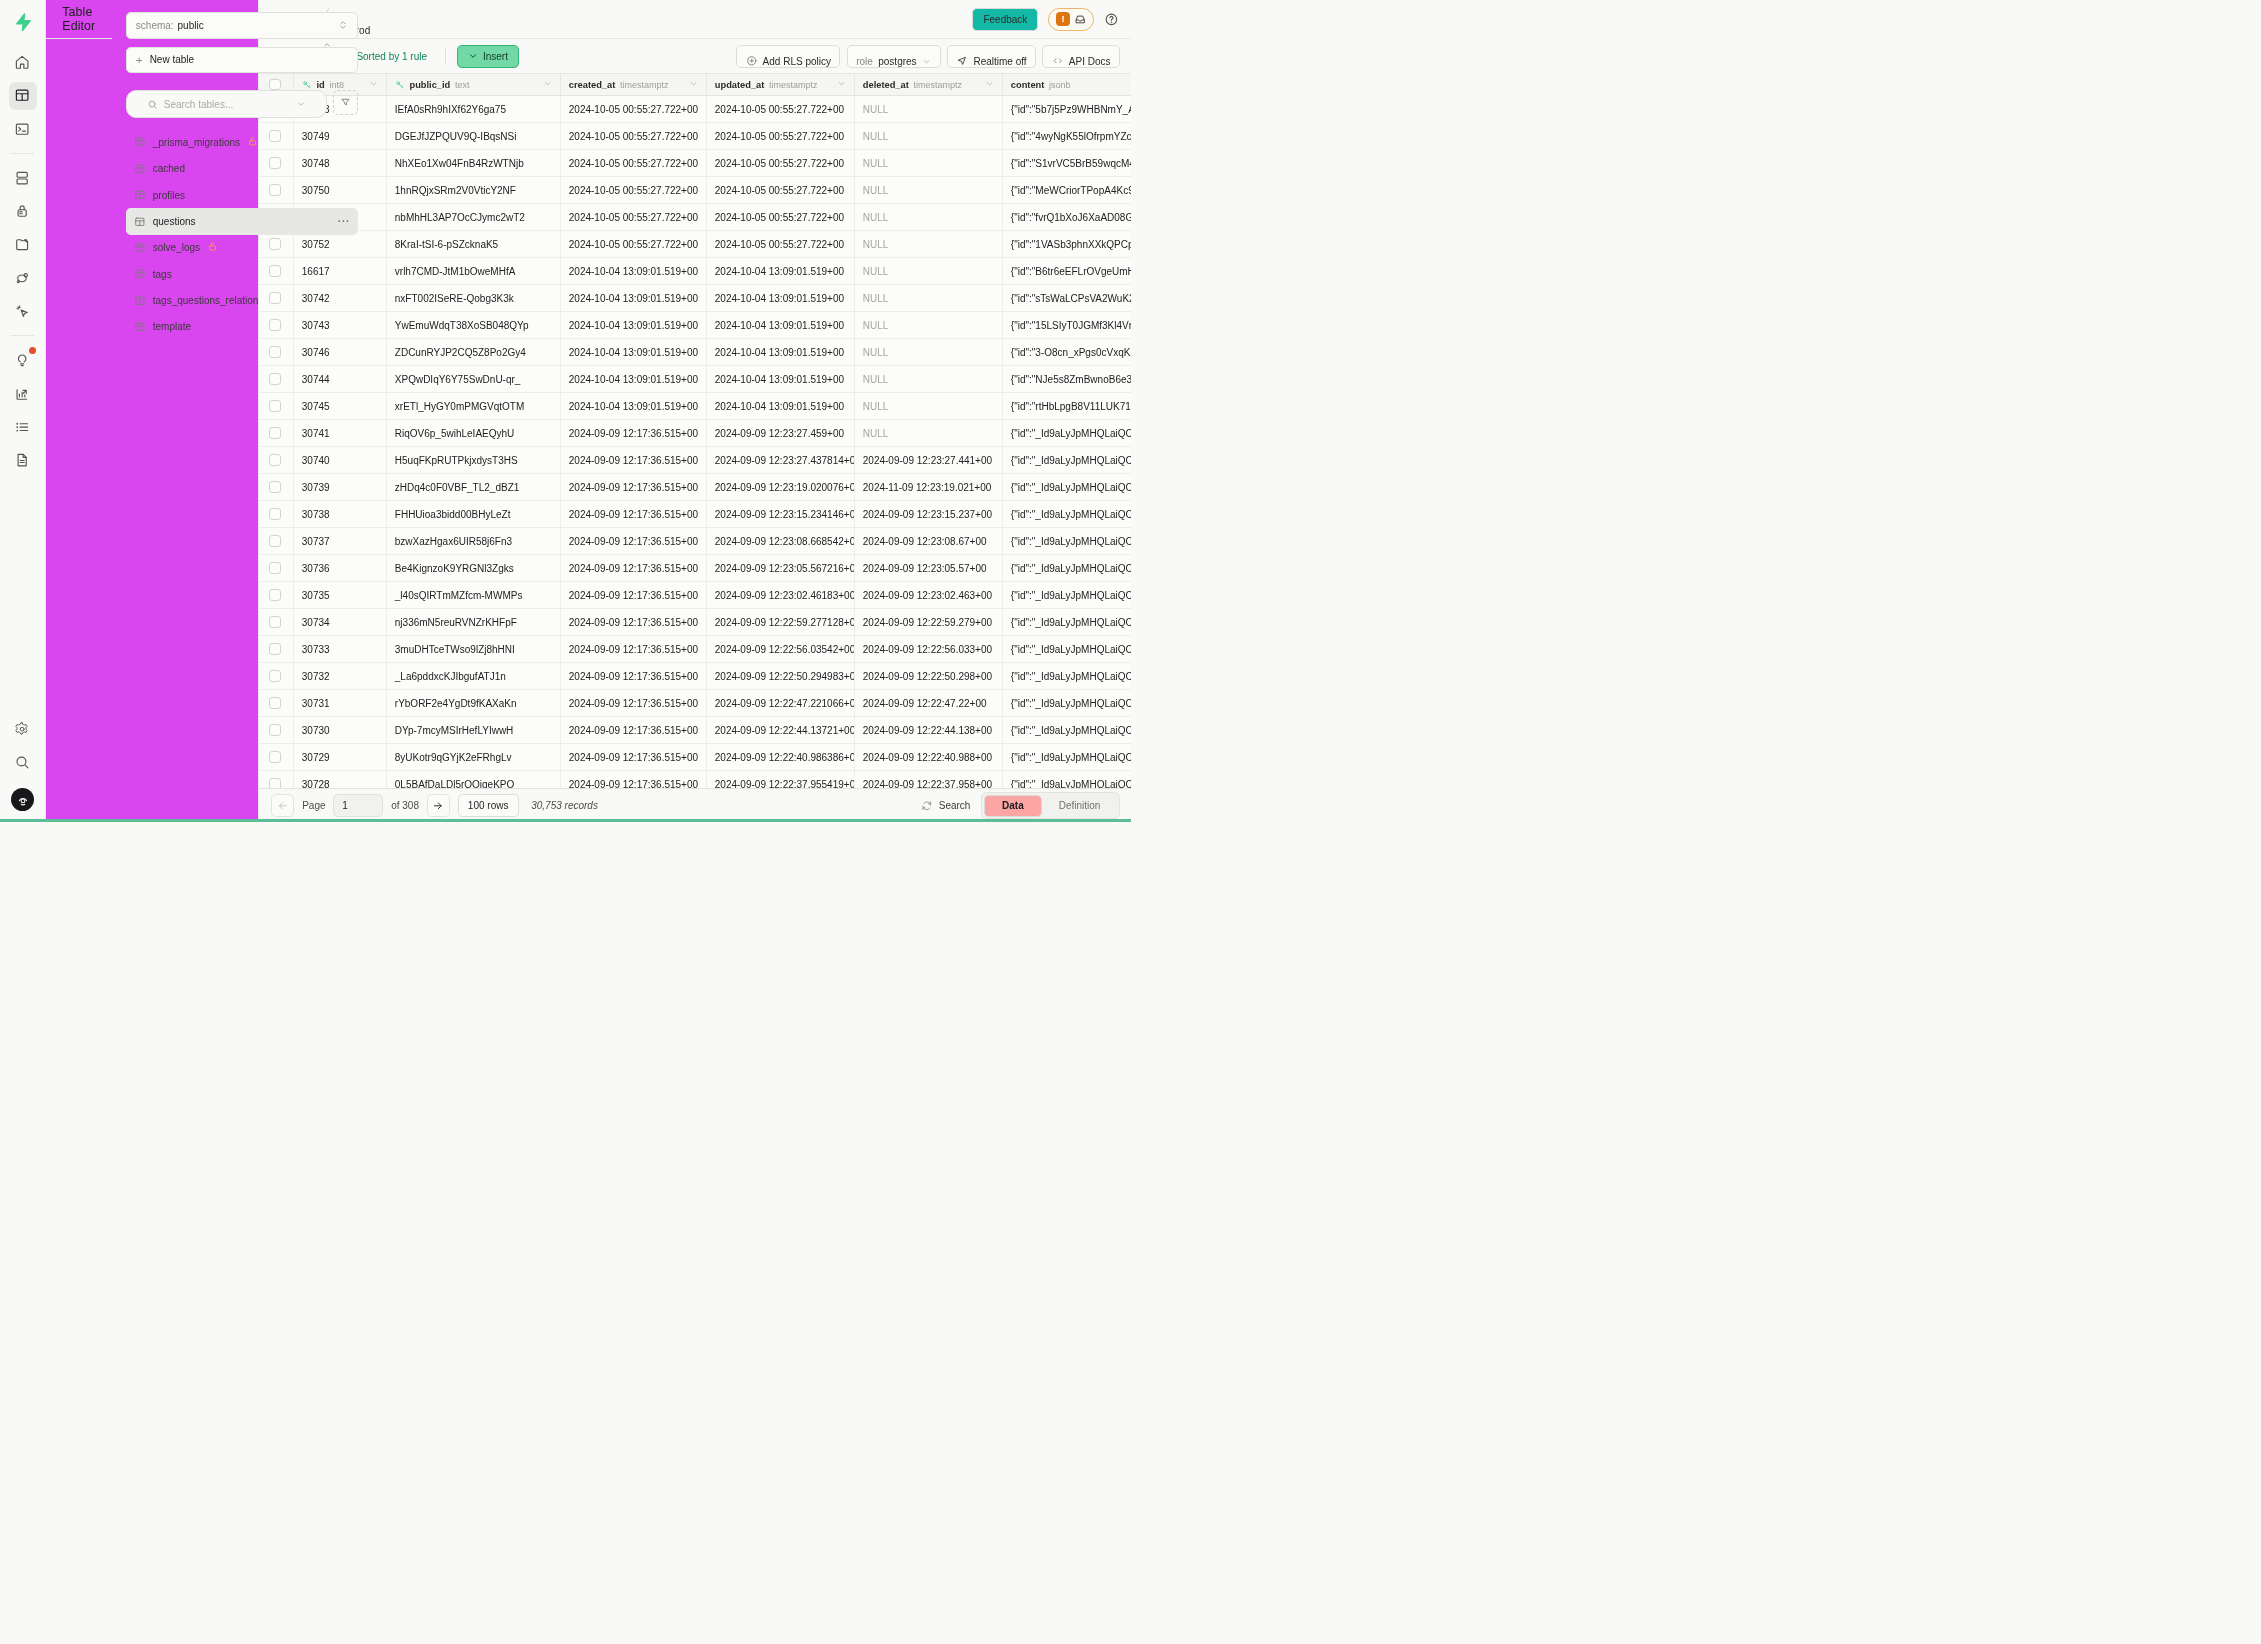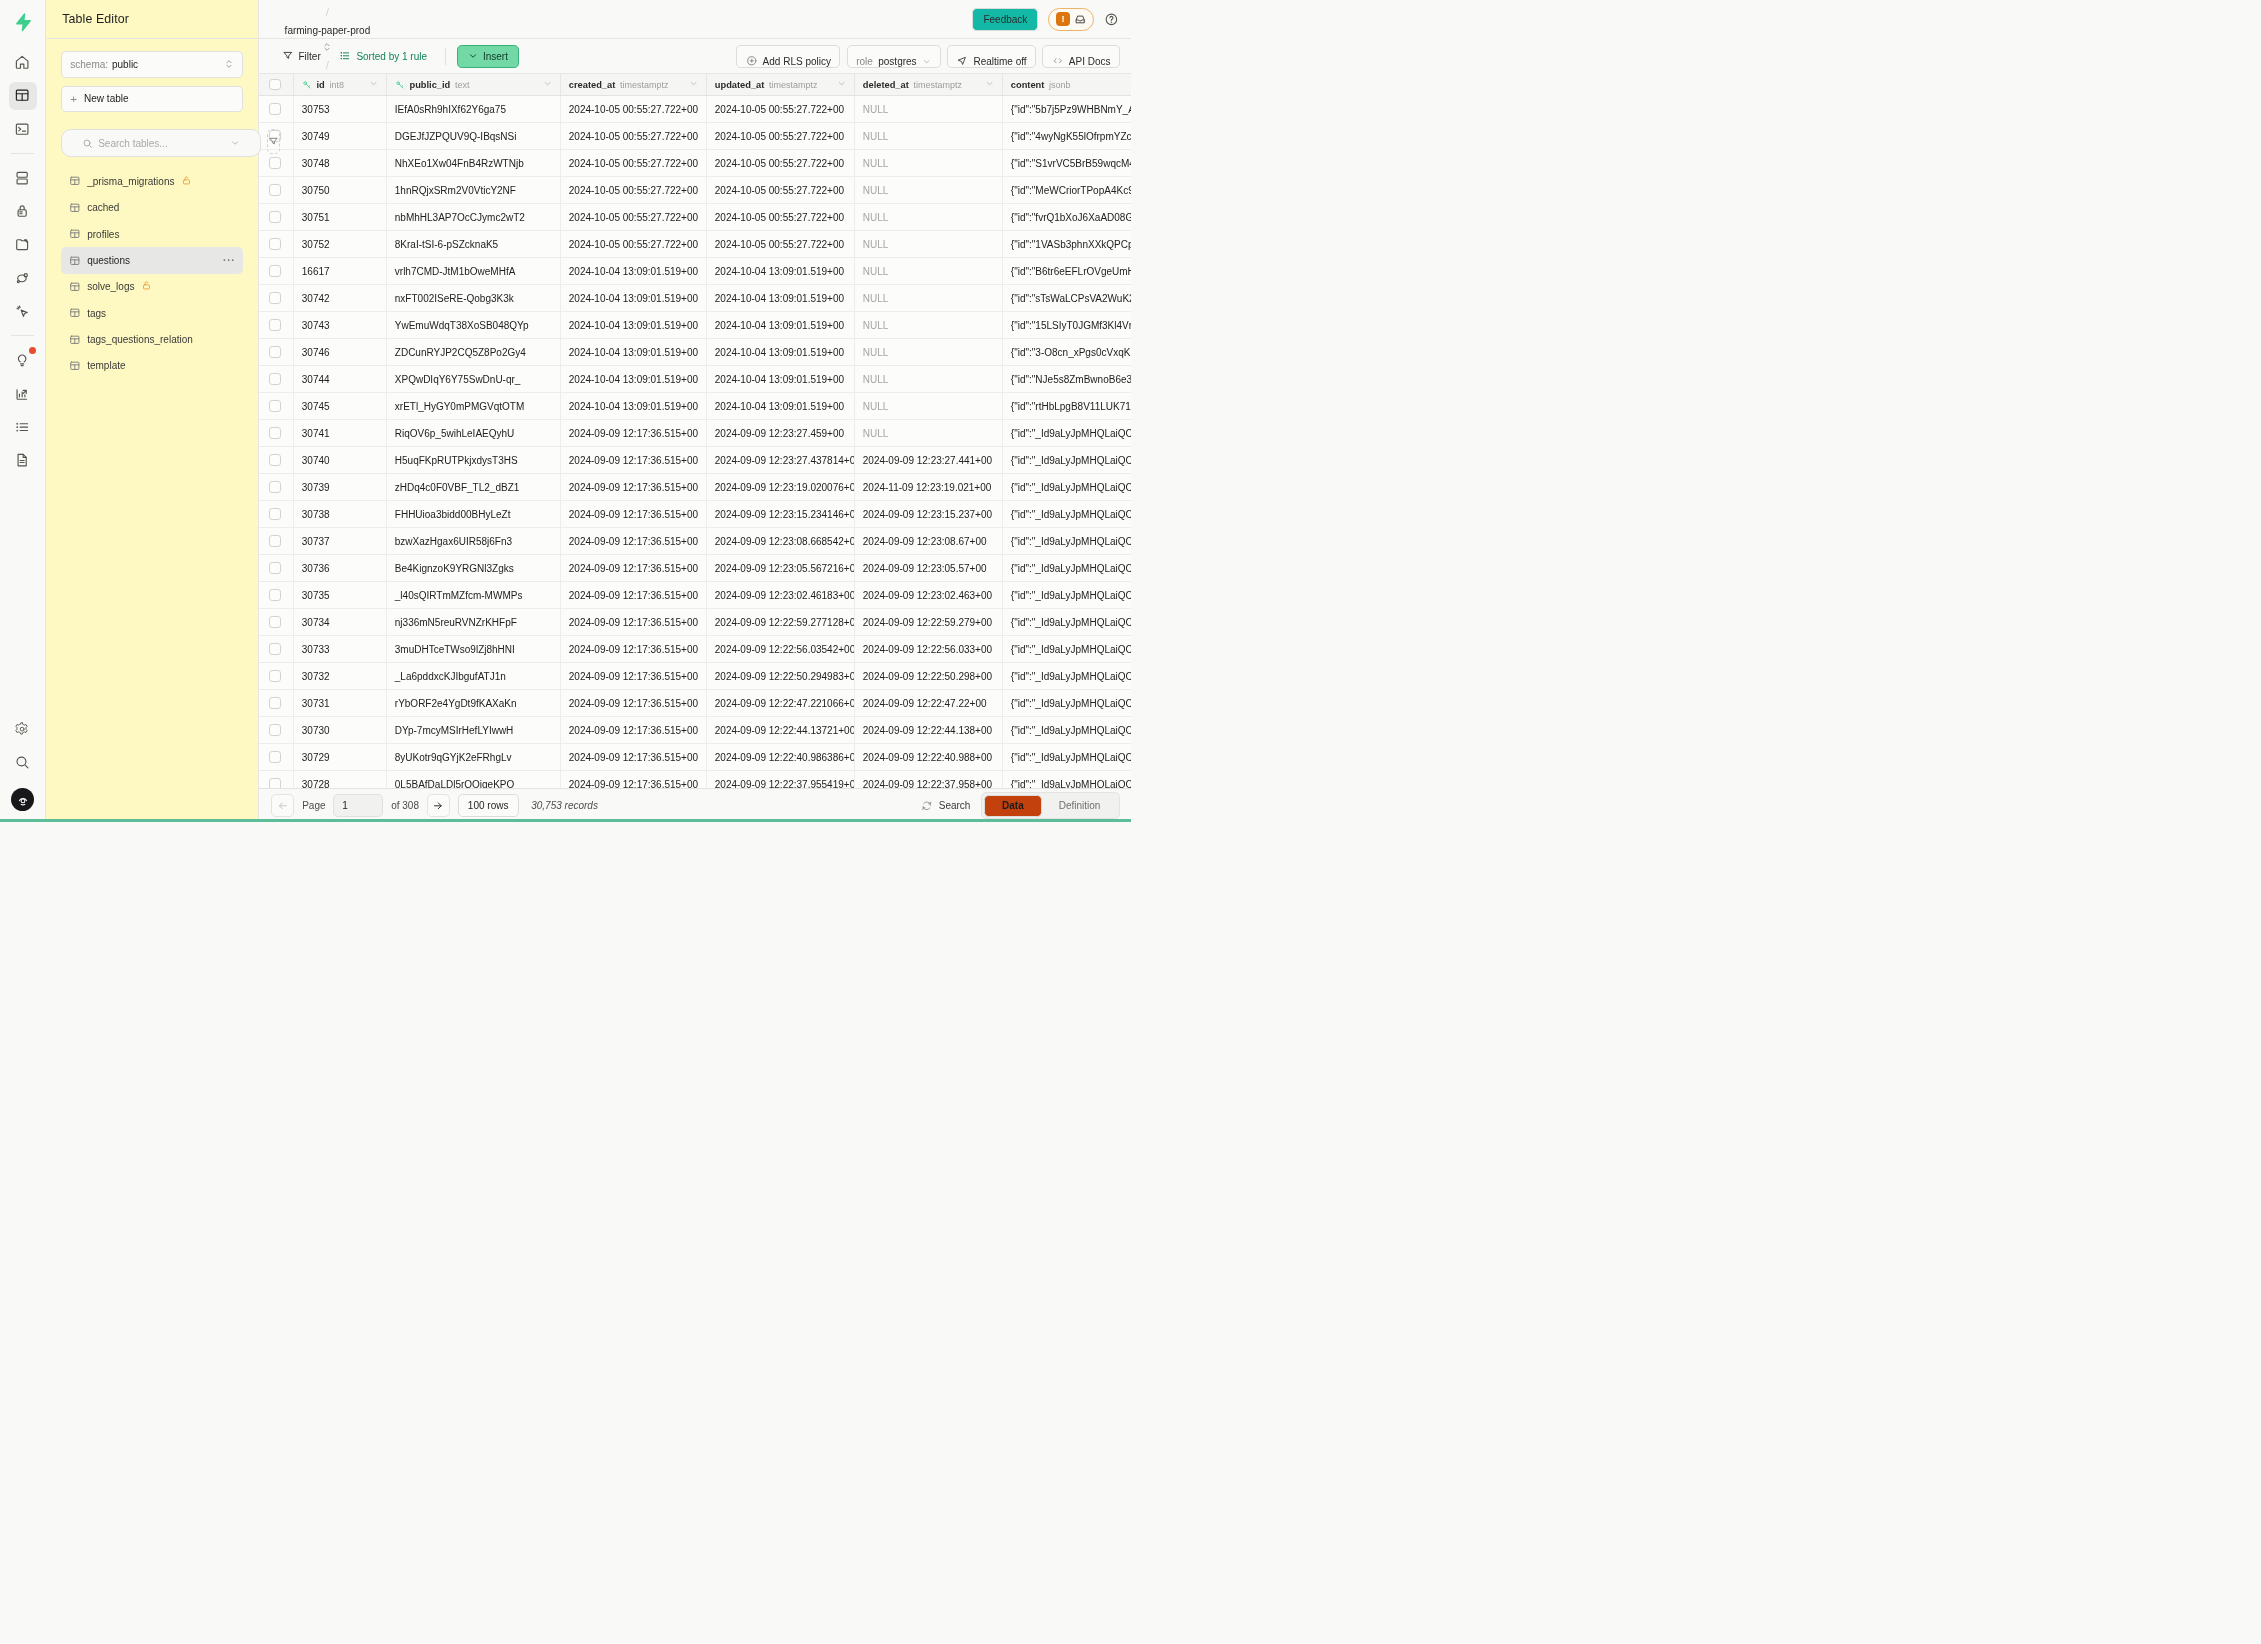--- a/index.html
+++ b/index.html
@@ -21,21 +21,21 @@
     color:#55554f; margin-bottom:5.4px; position:relative; cursor:pointer; }
   .rail-item svg { width:16.3px; height:16.3px; }
   .rail-item.selected { background:#e7e7e5; color:#1f1f1f; }
   .rail-logo { width:28px; height:28px; display:flex; align-items:center; justify-content:center; margin-bottom:12.4px; }
   .rail-divider { width:23px; height:0.8px; background:#e4e4e2; margin:4.7px 0 10px; }
   .rail-spacer { flex:1; }
   .rail-badge { position:absolute; top:0.8px; right:0.8px; width:7px; height:7px; border-radius:50%; background:#e54d2e; }
   .rail-avatar { width:23px; height:23px; border-radius:50%; background:#18181b; display:flex; align-items:center; justify-content:center; margin-top:6.2px; cursor:pointer;}
 
   
-  .panel { width:213px; flex:0 0 213px; border-right:0.8px solid #e6e6e4; background:#fef9c3; display:flex; flex-direction:column; z-index:2;}
+  .panel { width:213px; flex:0 0 213px; border-right:0.8px solid #e6e6e4; background:#d946ef; display:flex; flex-direction:row; z-index:2;}
   .panel-title { height:39px; border-bottom:0.8px solid #e6e6e4; display:flex; align-items:center; padding:0 16.3px;
     font-size:12.4px; font-weight:500; color:#1f1f1f; letter-spacing:0.1px; }
   .panel-body { padding:12.4px 14.8px; display:flex; flex-direction:column; }
   .select-box, .newtable-btn {
     height:26.4px; border:0.8px solid #e0e0de; border-radius:4.7px; background:#fbfbf9;
     display:flex; align-items:center; padding:0 8.5px; margin-bottom:7.8px; cursor:pointer;
   }
   .select-box .lab { color:#8a8a88; margin-right:3.9px; }
   .select-box .val { color:#1f1f1f; font-weight:500; }
   .select-box .chev { margin-left:auto; color:#8a8a88; }
@@ -103,21 +103,21 @@
   .pg-btn { width:23px; height:23px; border:0.8px solid #e3e3e1; border-radius:4.7px; background:#fbfbf9; display:flex; align-items:center; justify-content:center; color:#2a2a28; cursor:pointer;}
   .pg-btn.disabled { color:#c4c4c2; cursor:default; }
   .pg-label { color:#4b4b49; }
   .pg-input { width:50px; height:23px; border:0.8px solid #e0e0de; border-radius:4.7px; background:#f1f1ef; padding:0 7.8px; font-size:10px; font-family:inherit; color:#1f1f1f; outline:none;}
   .rows-btn { height:23px; border:0.8px solid #dcdcda; border-radius:4.7px; background:#fbfbf9; padding:0 9.3px; display:flex; align-items:center; color:#1f1f1f; cursor:pointer; font-size:10px;}
   .records { color:#4b4b49; margin-left:4.7px;font-style:italic; }
   .footer-right { margin-left:auto; display:flex; align-items:center; gap:11px; }
   .refresh-btn { display:flex; align-items:center; gap:6.2px; color:#3a3a38; cursor:pointer; }
   .seg { display:flex; align-items:center; background:#f1f1ef; border:0.8px solid #e3e3e1; border-radius:5.4px; padding:1.6px; }
   .seg-item { height:22px; padding:0 17px; display:flex; align-items:center; border-radius:4.7px; color:#6f6f6d; cursor:pointer; font-size:10px;}
-  .seg-item.active { background:#c2410c; border:0.8px solid #dcdcda; color:#1c1c1c; font-weight:700; }
+  .seg-item.active { background:#fca5a5; border:0.8px solid #dcdcda; color:#1c1c1c; font-weight:700; }
 
   .bottom-strip { position:absolute; left:0; bottom:0; width:1131px; height:3.1px; background:#5dbd99; z-index:9; }
 </style>
 </head>
 <body>
 
 <div class="app">
 
   <nav class="rail">
     <div class="rail-logo">

